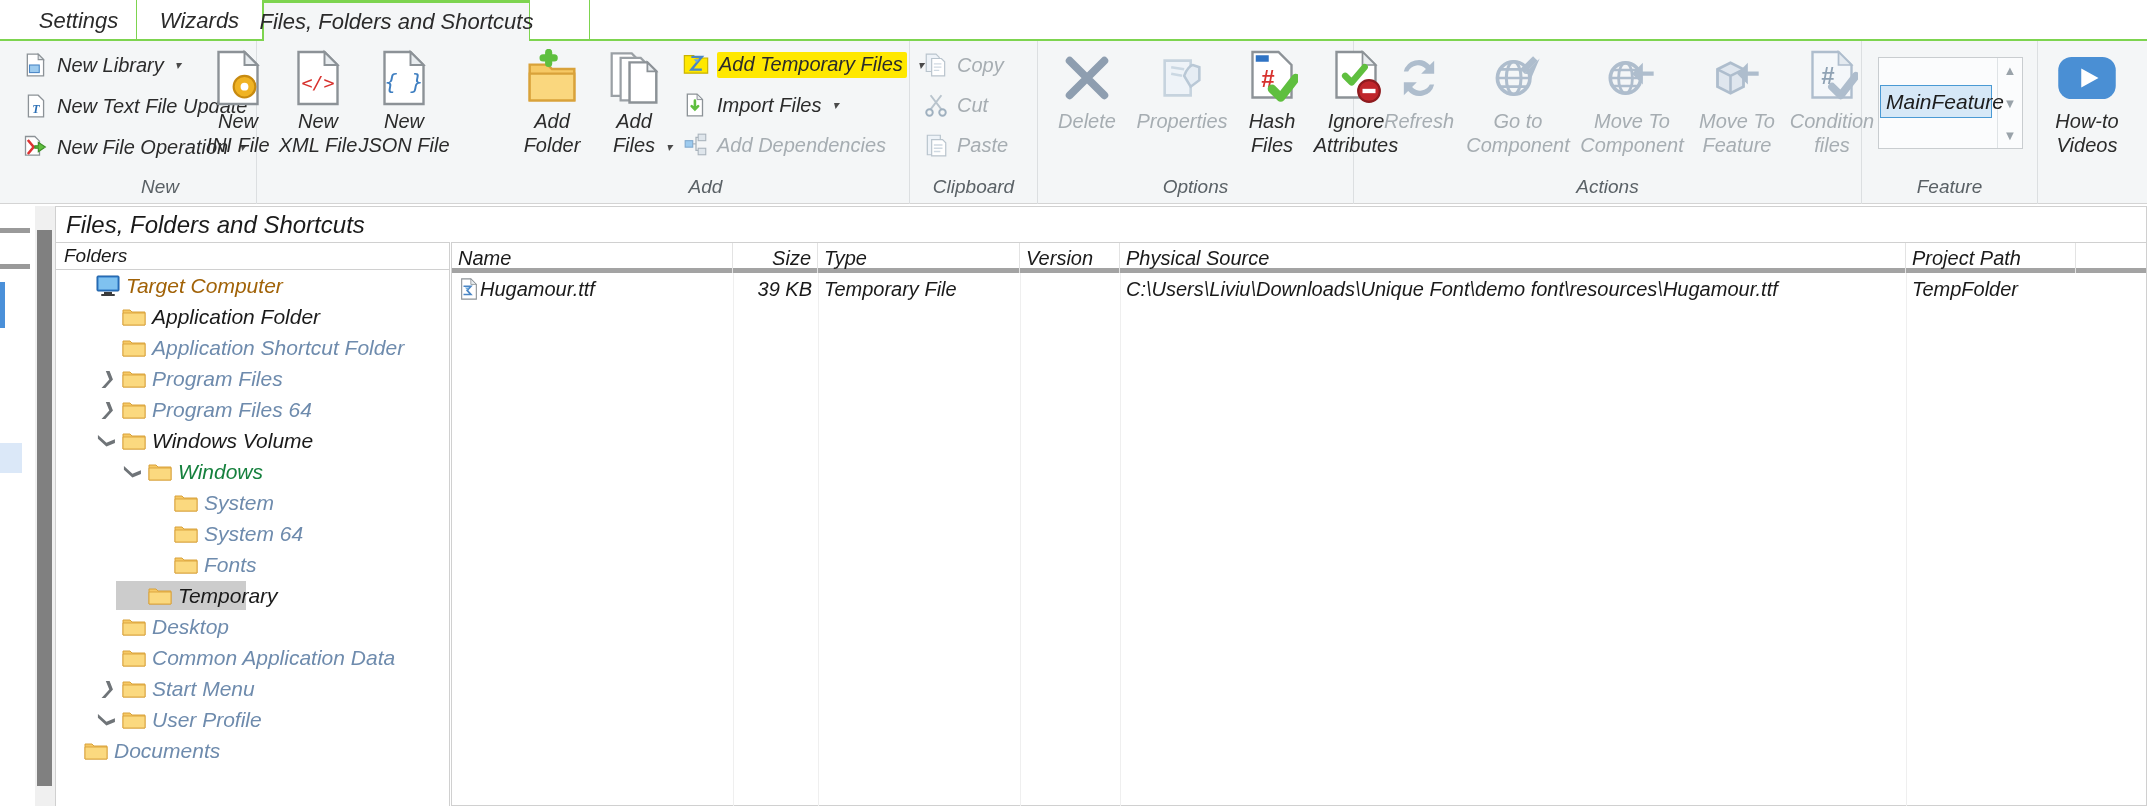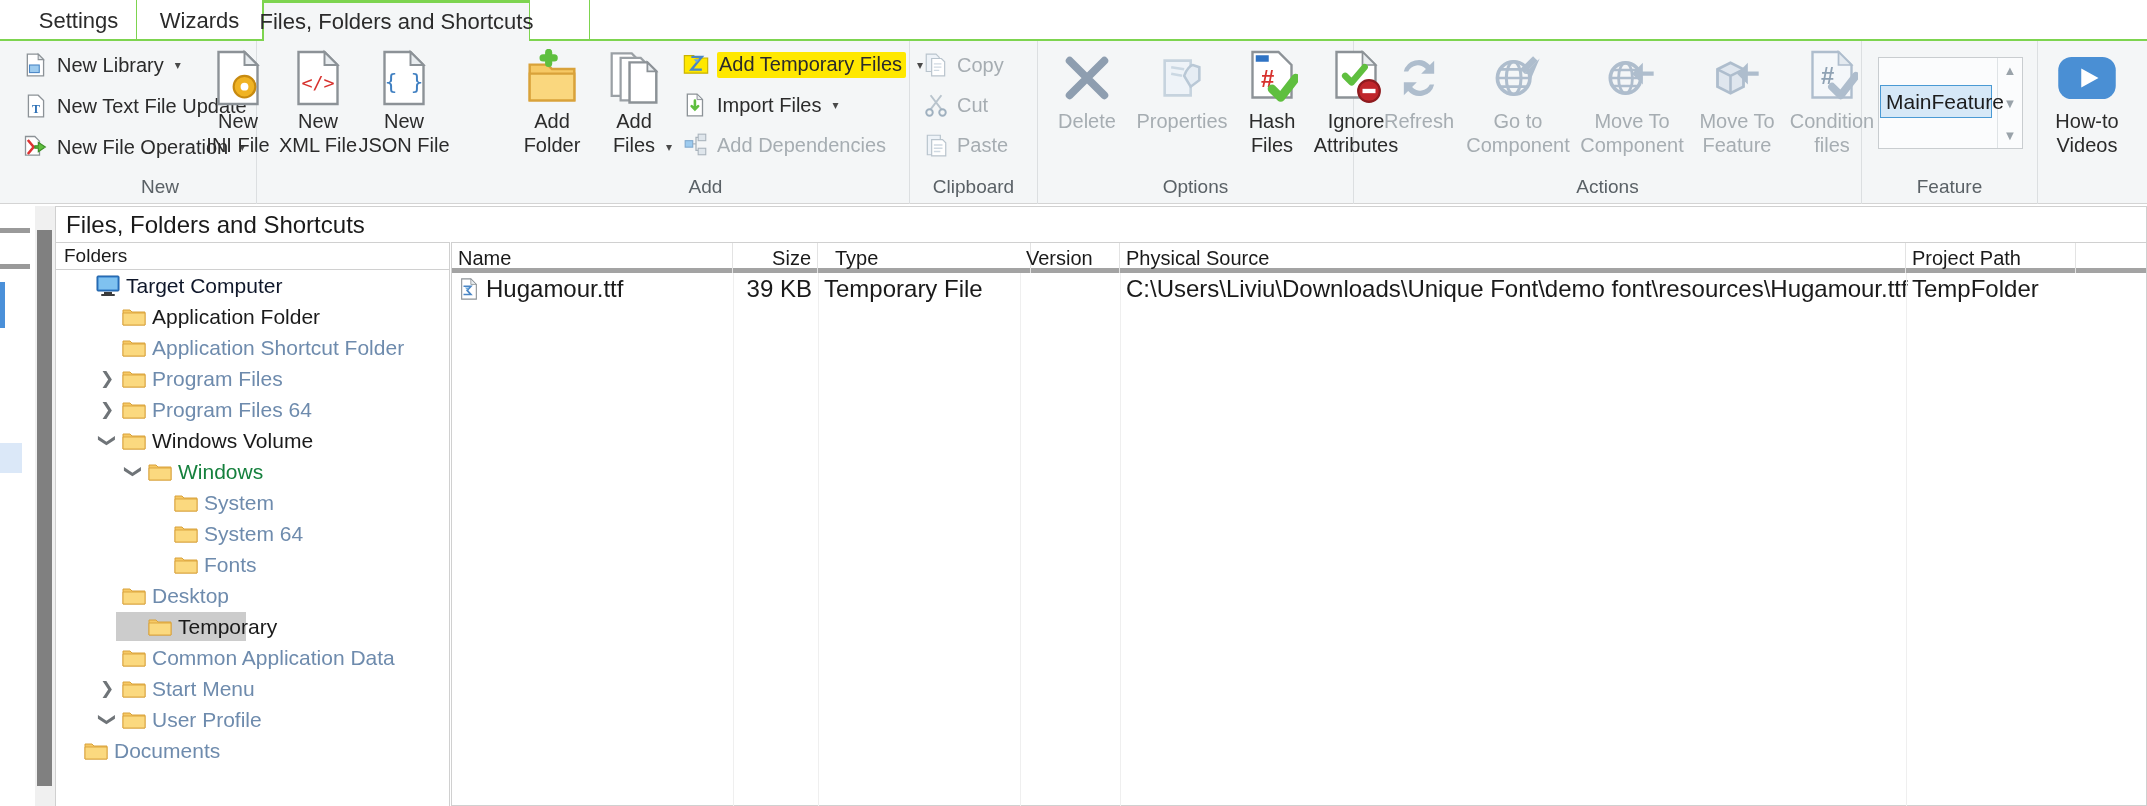--- a/index.html
+++ b/index.html
@@ -4,21 +4,21 @@
 <style>
   * { box-sizing: border-box; }
   html, body {
     margin: 0; padding: 0;
     width: 2147px; height: 806px;
     overflow: hidden;
     background: #ffffff;
     font-family: "Liberation Sans", sans-serif;
     -webkit-font-smoothing: antialiased;
   }
-  #app { position: relative; width: 2147px; height: 806px; background:#fff; }
+  #app { position: relative; width: 2147px; height: 806px; background:#fff;font-style:italic; }
 
   
   .tabbar {
     position: absolute; left: 0; top: 0; width: 2147px; height: 41px;
     background: #ffffff;
   }
   .tabbar-underline {
     position: absolute; left: 0; top: 39px; width: 2147px; height: 2px;
     background: #7DD44F;
   }
@@ -146,22 +146,22 @@
     position: absolute; top: 0; height: 30px;
     font-size: 20px; color: #1a1a1a;
     display:flex; align-items:center;
     border-right: 1px solid #e3e3e3;
     padding: 0 6px;
   }
   .lh.num { justify-content: flex-end; }
   .list-row { position: relative; height: 32px; }
   .lc {
     position: absolute; top: 0; height: 32px;
-    font-size: 24px; color: #1a1a1a;
-    display:flex; align-items:center; gap:6px;
+    font-size: 20px; color: #1a1a1a;
+    display:flex; align-items:center; 
     padding: 0 6px; white-space: nowrap;
   }
   .lc.num { justify-content: flex-end; }
   .colsep { position:absolute; top:30px; width:1px; background:#efefef; }
 
   
   .leftstrip { position:absolute; left:0; top:206px; width:55px; height:600px; background:#f0f0f0; }
   .vscroll { position:absolute; left:37px; top:230px; width:15px; height:556px; background:#808080; }
   .edge-panel { position:absolute; left:0; top:206px; width:35px; height:600px; background:#fff; }
   .edge-line { position:absolute; left:0; width:30px; height:5px; background:#9a9a9a; }
@@ -528,21 +528,21 @@
         <div class="tnode" style="padding-left: 12px;">
           <span class="tw"></span>
           <span class="ic">
             <svg width="24" height="22" viewBox="0 0 24 22">
               <rect x="1" y="1" width="22" height="15" rx="1" fill="#2E79C7" stroke="#1d5fa3"></rect>
               <rect x="2.5" y="2.5" width="19" height="12" fill="#7FC2F0"></rect>
               <rect x="8" y="17" width="8" height="2" fill="#3b3b3b"></rect>
               <rect x="5" y="19" width="14" height="2" rx="1" fill="#3b3b3b"></rect>
             </svg>
           </span>
-          <span class="tx" style="color:#0f172a">Target Computer</span>
+          <span class="tx" style="color:#a16207">Target Computer</span>
         </div>
         <div class="tnode" style="padding-left: 38px;">
           <span class="tw"></span>
           <span class="ic">
             <svg width="24" height="20" viewBox="0 0 24 20">
               <path d="M1 3h7l2 2h13v13H1z" fill="#F6C965" stroke="#D9A23A" stroke-width="1"></path>
               <path d="M1 6h22v12H1z" fill="#FBD97F" stroke="#D9A23A" stroke-width="0.9"></path>
             </svg>
           </span>
           <span class="tx" style="color:#1a1a1a">Application Folder</span>
@@ -628,40 +628,40 @@
         <div class="tnode" style="padding-left: 90px;">
           <span class="tw"></span>
           <span class="ic">
             <svg width="24" height="20" viewBox="0 0 24 20">
               <path d="M1 3h7l2 2h13v13H1z" fill="#F6C965" stroke="#D9A23A" stroke-width="1"></path>
               <path d="M1 6h22v12H1z" fill="#FBD97F" stroke="#D9A23A" stroke-width="0.9"></path>
             </svg>
           </span>
           <span class="tx" style="color:#6E8BAD">Fonts</span>
         </div>
-        <div class="tnode" style="padding-left: 38px;">
-          <span class="tw"></span>
-          <span class="ic">
-            <svg width="24" height="20" viewBox="0 0 24 20">
-              <path d="M1 3h7l2 2h13v13H1z" fill="#F6C965" stroke="#D9A23A" stroke-width="1"></path>
-              <path d="M1 6h22v12H1z" fill="#FBD97F" stroke="#D9A23A" stroke-width="0.9"></path>
-            </svg>
-          </span>
-          <span class="tx" style="color:#6E8BAD">Desktop</span>
-        </div>
         <div class="tnode sel" style="padding-left: 64px; position: relative; z-index: 1;">
           <div class="selbg" style="left: 60px; width: 130px; z-index: -1;"></div>
           <span class="tw"></span>
           <span class="ic">
             <svg width="24" height="20" viewBox="0 0 24 20">
               <path d="M1 3h7l2 2h13v13H1z" fill="#F6C965" stroke="#D9A23A" stroke-width="1"></path>
               <path d="M1 6h22v12H1z" fill="#FBD97F" stroke="#D9A23A" stroke-width="0.9"></path>
             </svg>
           </span>
           <span class="tx" style="color:#1a1a1a">Temporary</span>
+        </div>
+        <div class="tnode" style="padding-left: 38px;">
+          <span class="tw"></span>
+          <span class="ic">
+            <svg width="24" height="20" viewBox="0 0 24 20">
+              <path d="M1 3h7l2 2h13v13H1z" fill="#F6C965" stroke="#D9A23A" stroke-width="1"></path>
+              <path d="M1 6h22v12H1z" fill="#FBD97F" stroke="#D9A23A" stroke-width="0.9"></path>
+            </svg>
+          </span>
+          <span class="tx" style="color:#6E8BAD">Desktop</span>
         </div>
         <div class="tnode" style="padding-left: 38px;">
           <span class="tw"></span>
           <span class="ic">
             <svg width="24" height="20" viewBox="0 0 24 20">
               <path d="M1 3h7l2 2h13v13H1z" fill="#F6C965" stroke="#D9A23A" stroke-width="1"></path>
               <path d="M1 6h22v12H1z" fill="#FBD97F" stroke="#D9A23A" stroke-width="0.9"></path>
             </svg>
           </span>
           <span class="tx" style="color:#6E8BAD">Common Application Data</span>
@@ -699,21 +699,21 @@
             </svg>
           </span>
           <span class="tx" style="color:#6E8BAD">Documents</span>
         </div>
       </div>
 
     <div class="list-outer">
       <div class="list-head" id="list-head">
           <div class="lh" style="left: 0px; width: 281px;">Name</div>
           <div class="lh num" style="left: 281px; width: 85px;">Size</div>
-          <div class="lh" style="left: 366px; width: 202px; margin-left: 11px;">Type</div>
+          <div class="lh" style="left: 366px; width: 202px;">Type</div>
           <div class="lh" style="left: 568px; width: 100px;">Version</div>
           <div class="lh" style="left: 668px; width: 786px;">Physical Source</div>
           <div class="lh" style="left: 1454px; width: 170px;">Project Path</div>
         </div>
       <div id="list-rows">
           <div class="list-row">
             <div class="lc" style="left: 0px; width: 281px;">
               <span style="display:flex;align-items:center">
                 <svg width="22" height="22" viewBox="0 0 24 24">
                   <path d="M4 1h10l6 6v16H4z" fill="#fff" stroke="#8c9297" stroke-width="1.2"></path>

